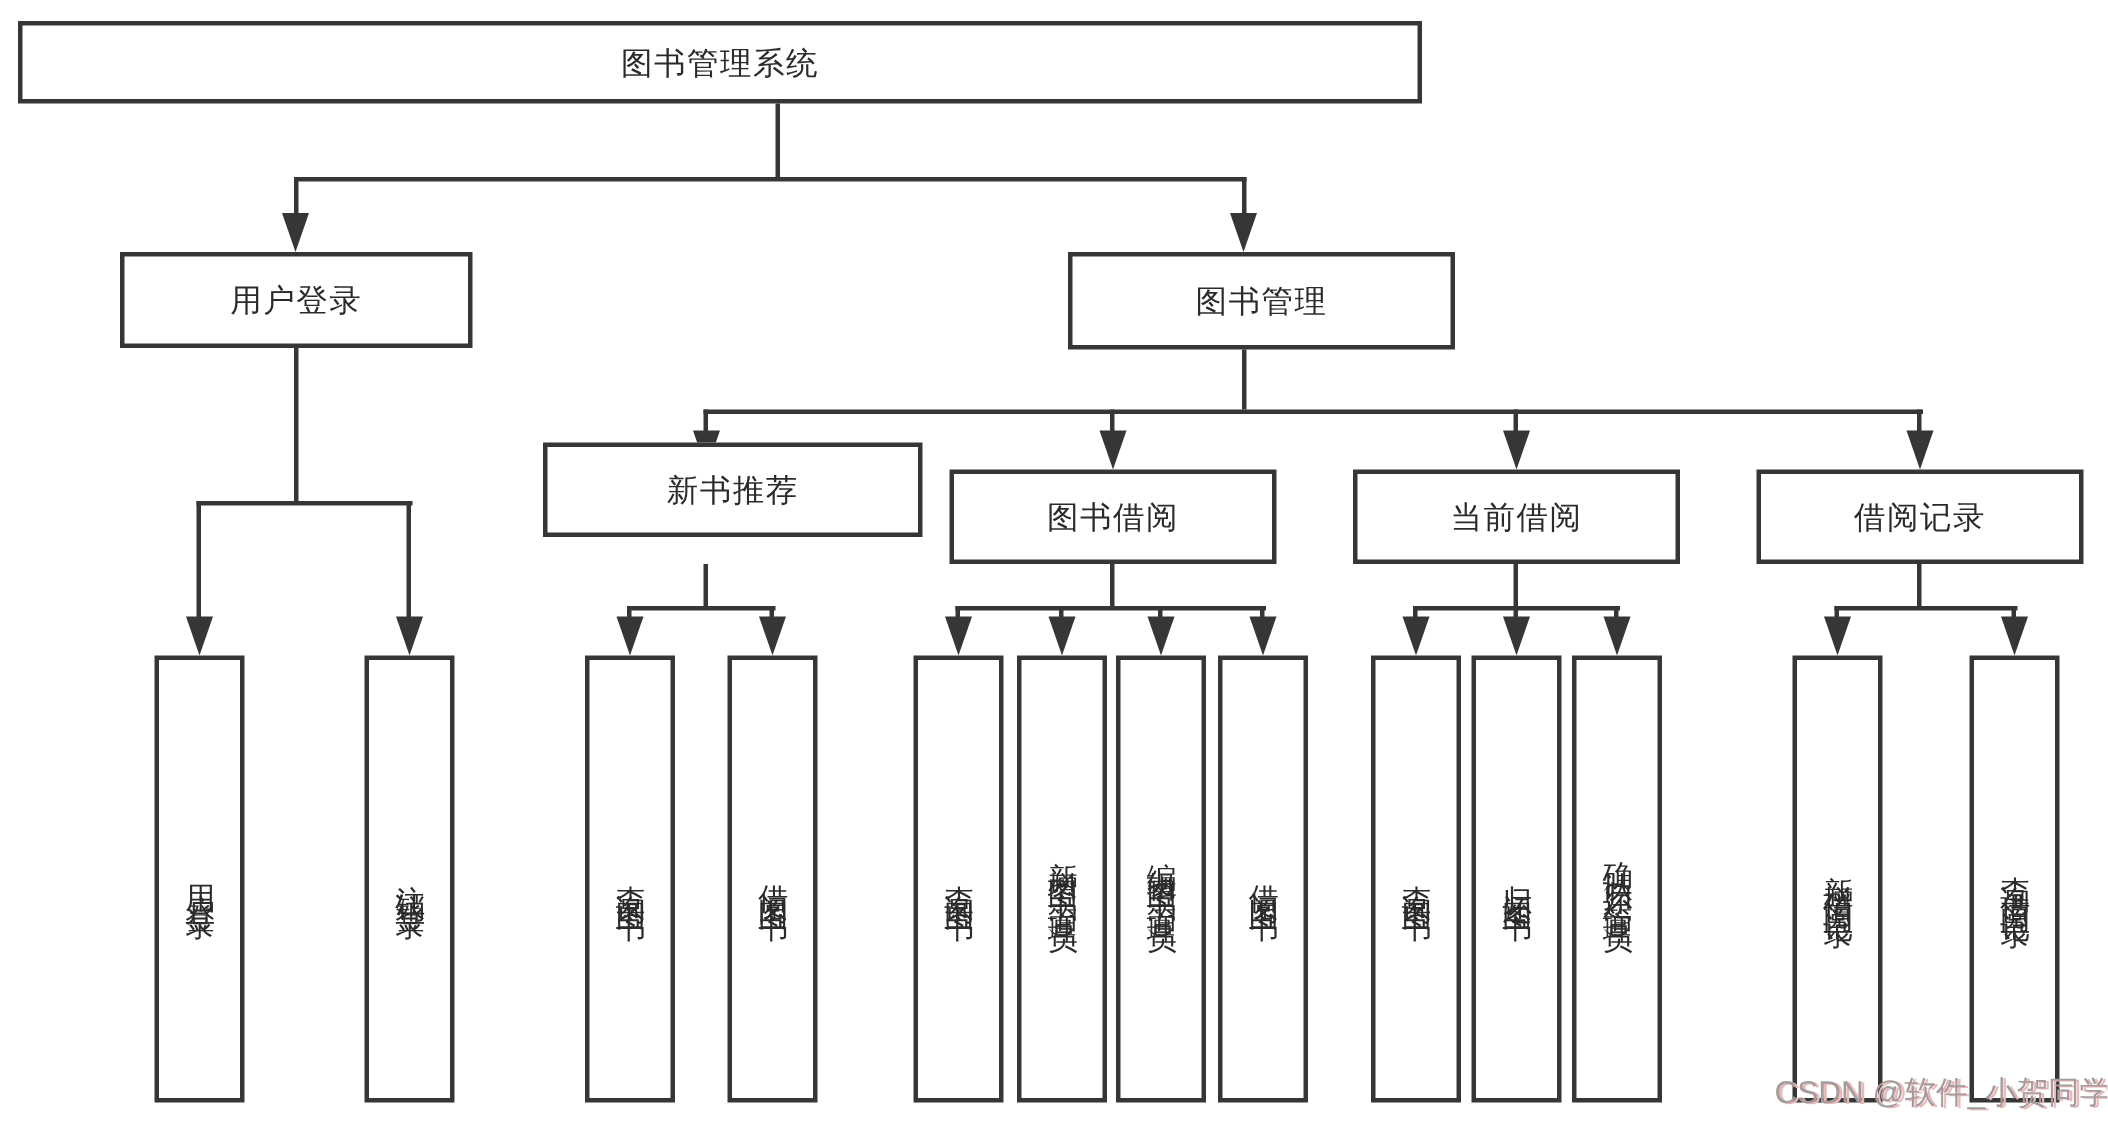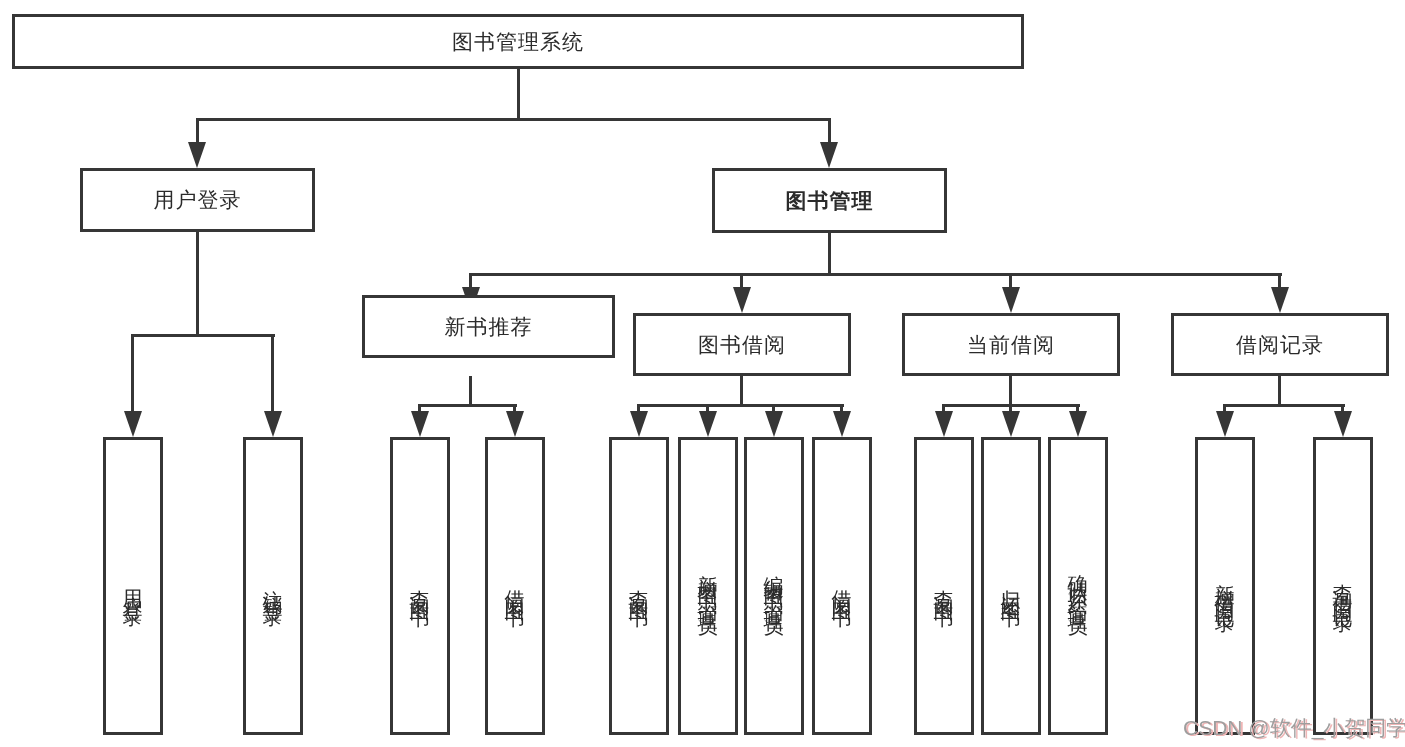--- a/index.html
+++ b/index.html
@@ -57,35 +57,35 @@
     text-shadow:2px 1px 0 #efb6b6;
     white-space:nowrap;
     z-index:5;
   }
 </style>
 </head>
 <body>
 
 <div id="canvas">
 
-  <div class="node" style="left:12px;top:14px;width:1012px;height:55px;">
+  <div class="node" style="left:12px;top:14px;width:936px;height:55px;">
     <span>图书管理系统</span>
   </div>
 
   <div class="vline" style="left:517px;top:69px;height:49px;"></div>
   <div class="hline" style="left:196px;top:118px;width:635px;"></div>
   <div class="vline" style="left:196px;top:118px;height:27px;"></div>
   <div class="arrow" style="left:188px;top:142px;"></div>
   <div class="vline" style="left:828px;top:118px;height:27px;"></div>
   <div class="arrow" style="left:820px;top:142px;"></div>
 
   <div class="node" style="left:80px;top:168px;width:235px;height:64px;">
     <span>用户登录</span>
   </div>
-  <div class="node" style="left:712px;top:168px;width:235px;height:65px;font-weight:bold;">
+  <div class="node" style="left:712px;top:168px;width:258px;height:65px;">
     <span>图书管理</span>
   </div>
 
   <div class="vline" style="left:196px;top:232px;height:102px;"></div>
   <div class="hline" style="left:131px;top:334px;width:144px;"></div>
   <div class="vline" style="left:131px;top:334px;height:80px;"></div>
   <div class="arrow" style="left:124px;top:411px;"></div>
   <div class="vline" style="left:271px;top:334px;height:80px;"></div>
   <div class="arrow" style="left:264px;top:411px;"></div>
 

